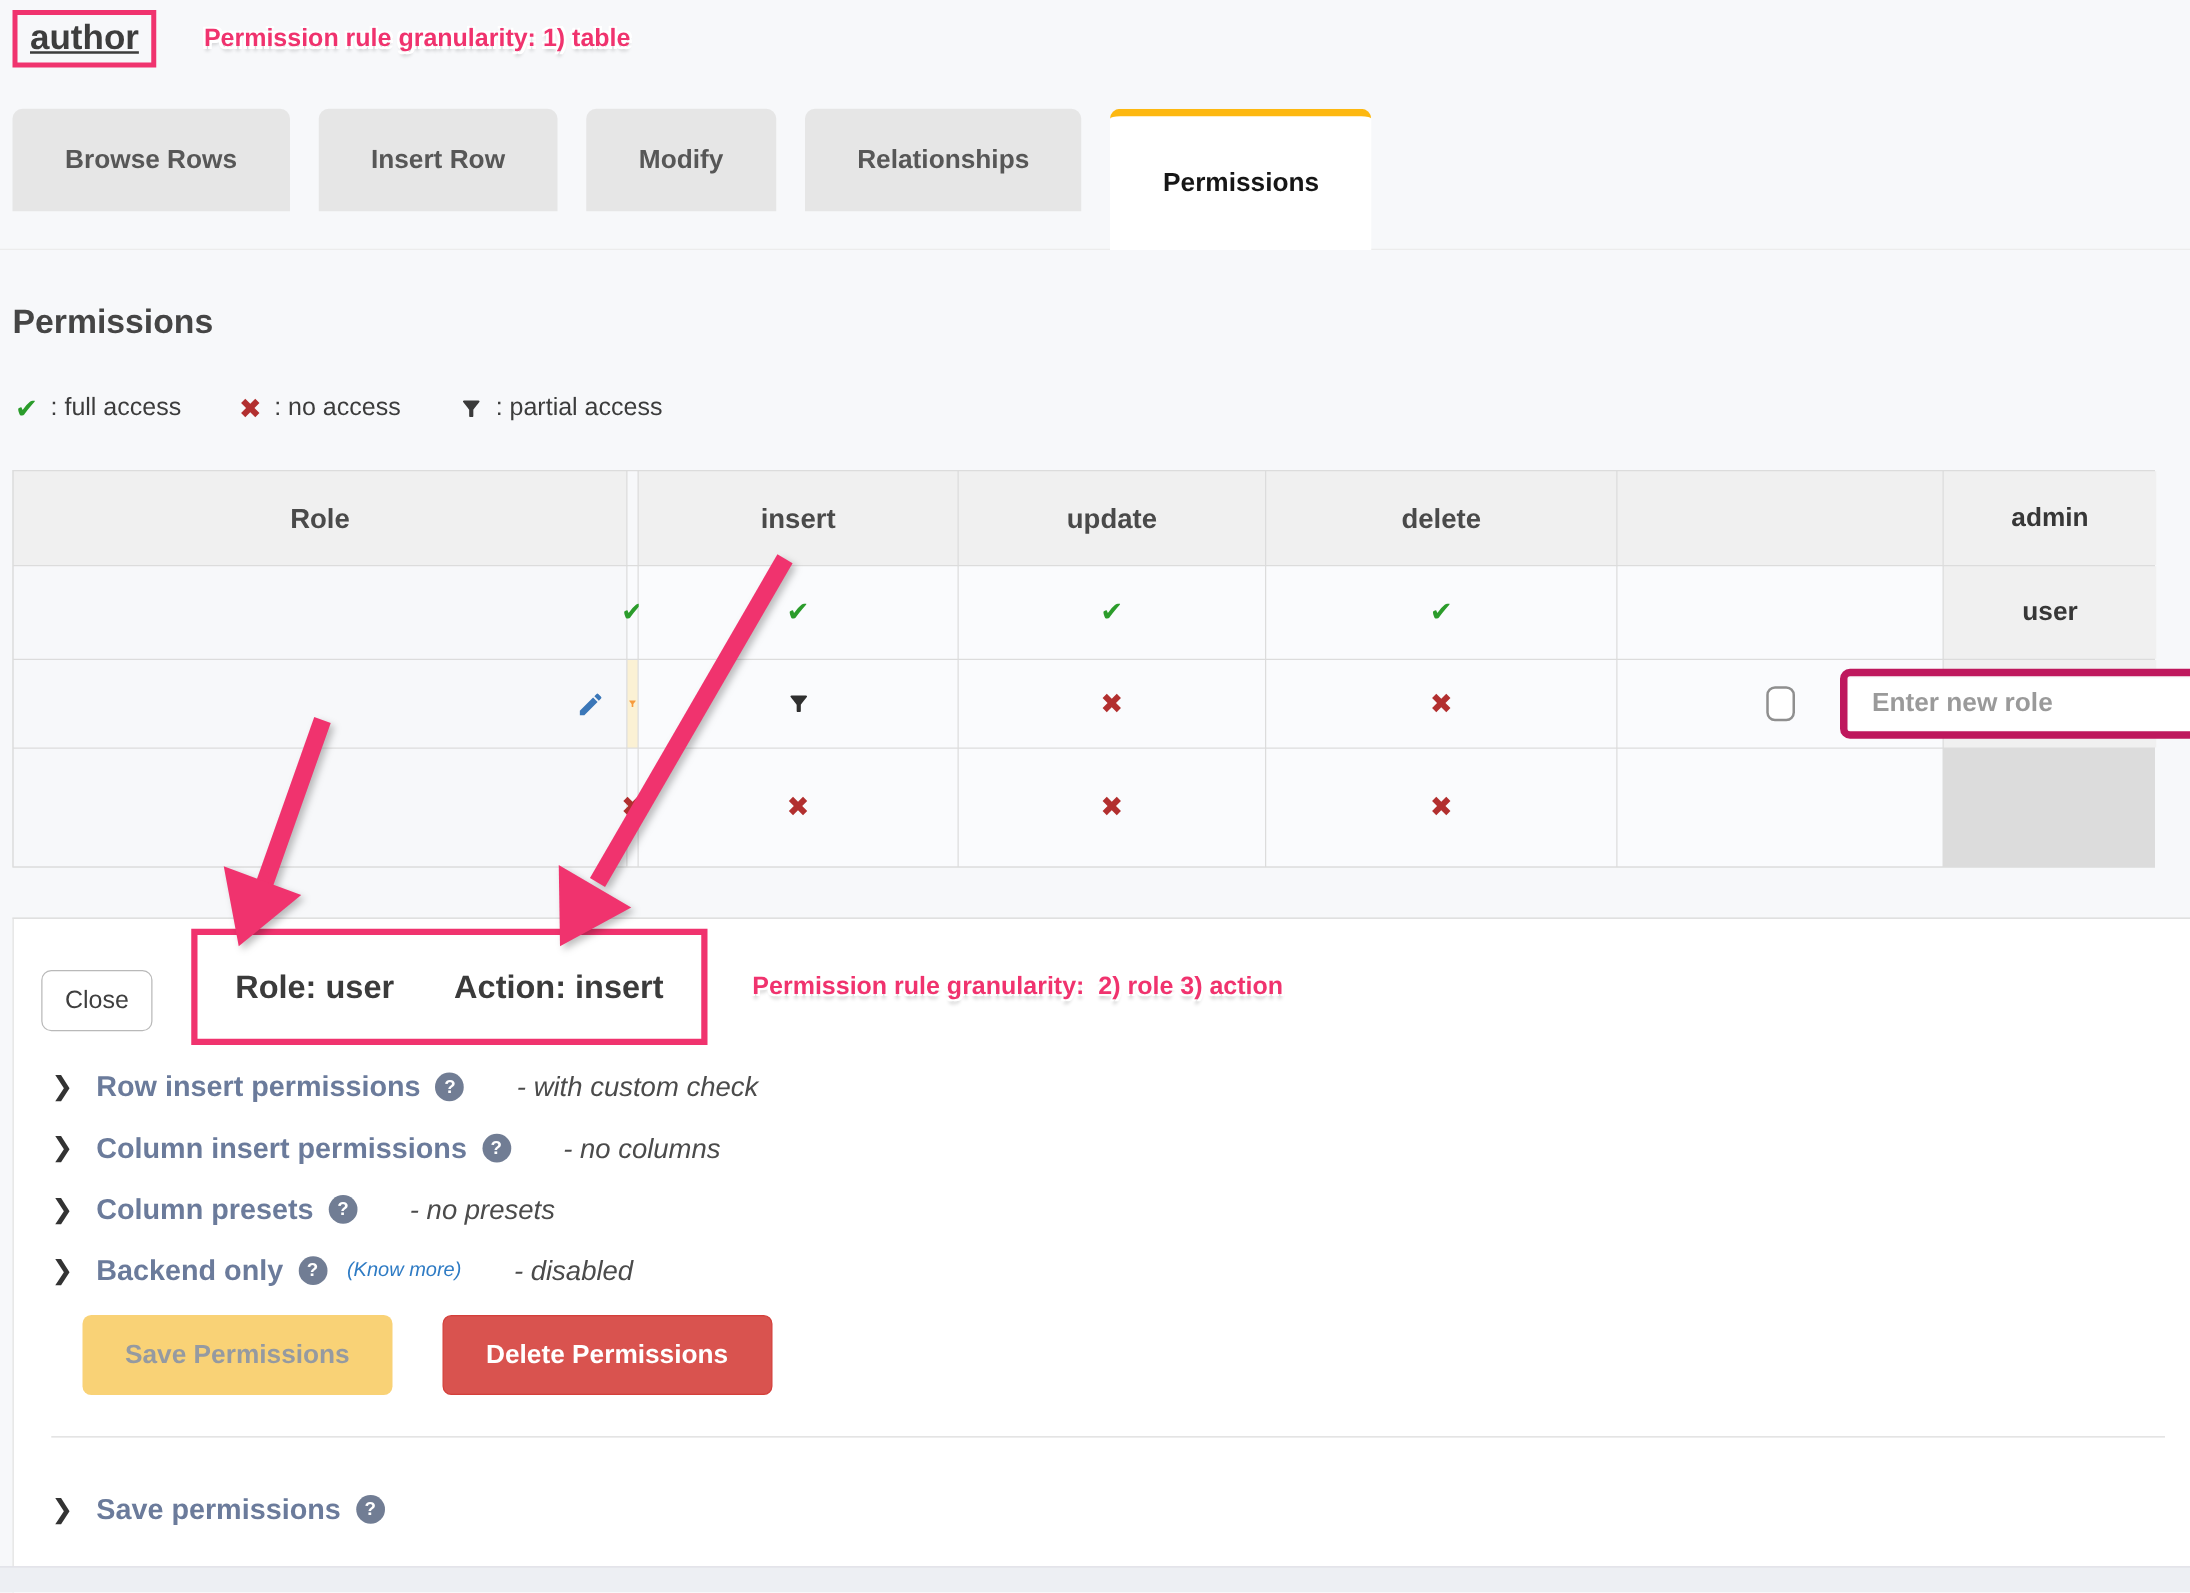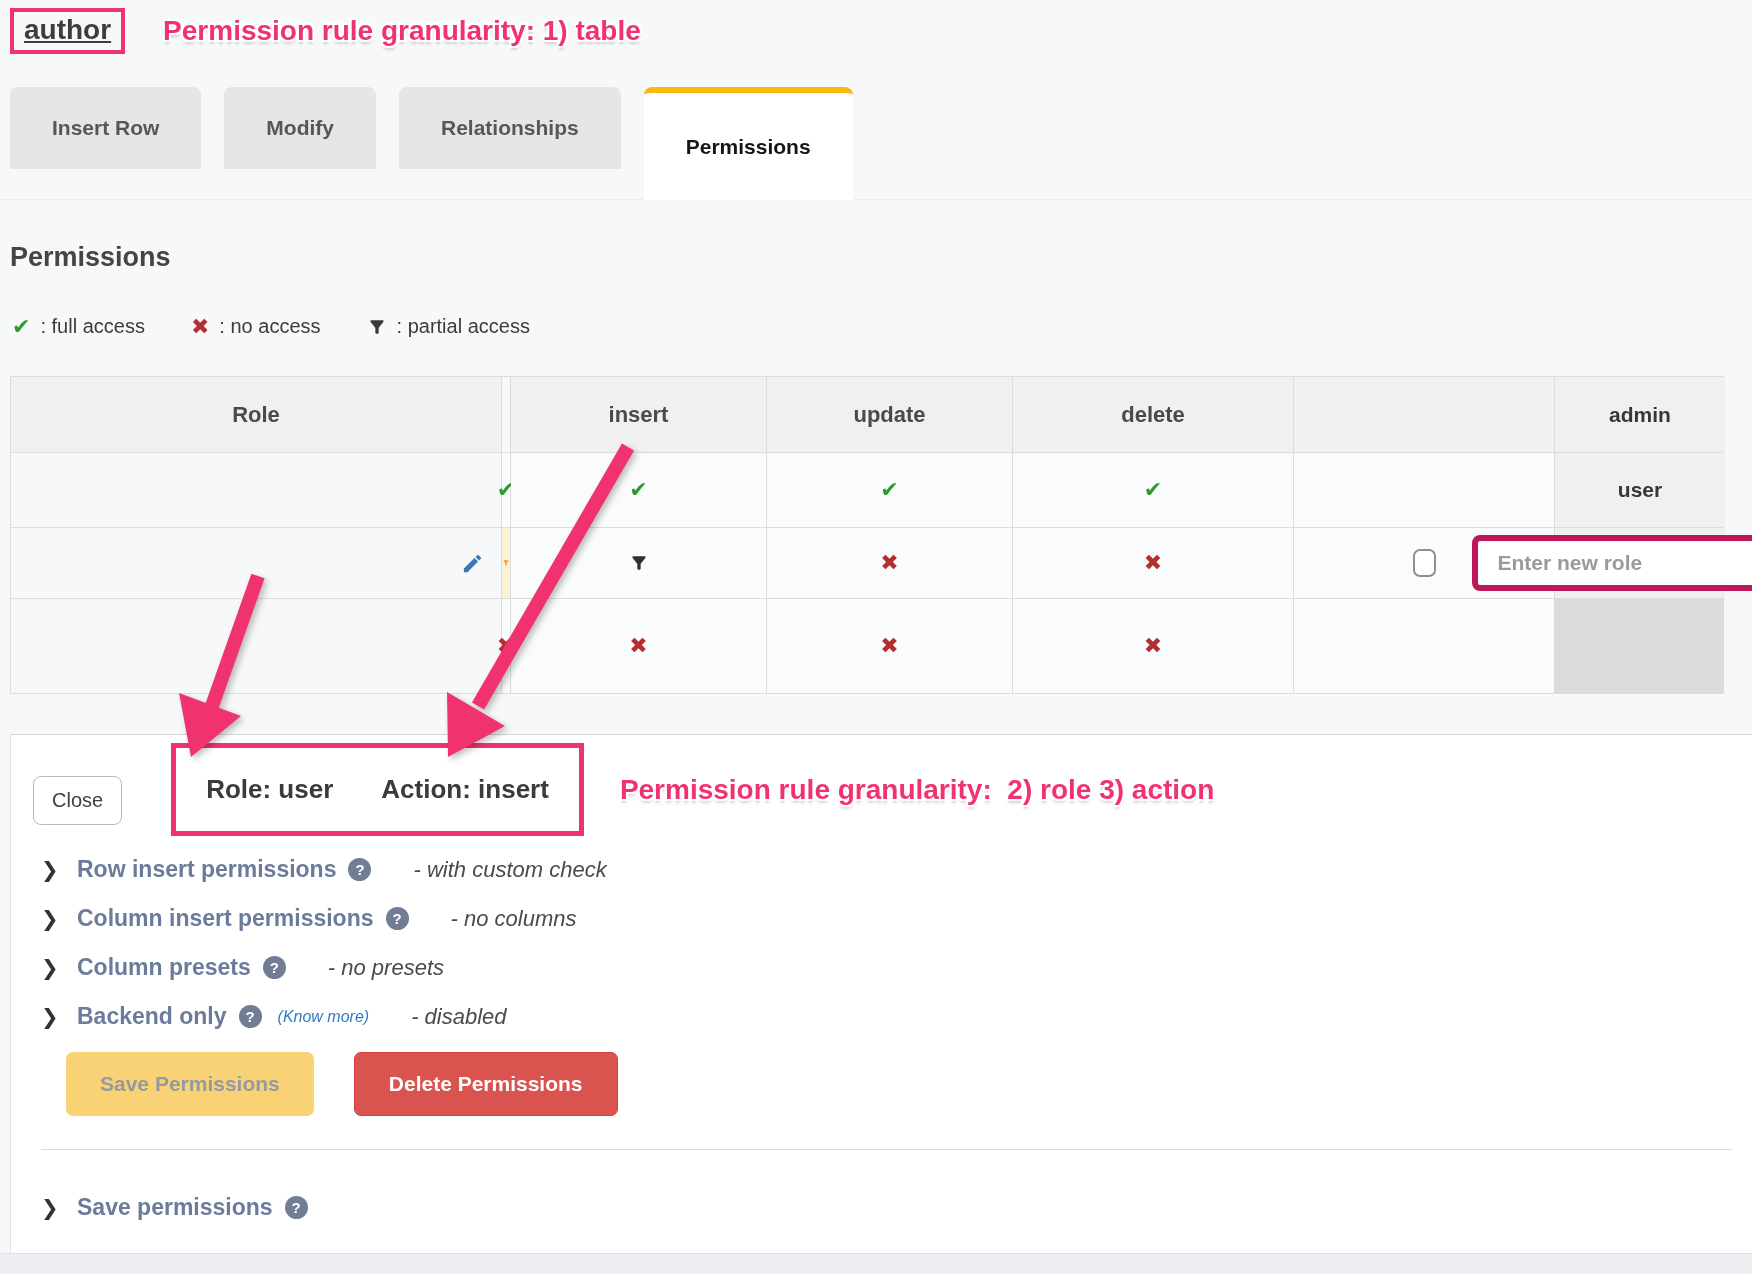--- a/index.html
+++ b/index.html
@@ -3,21 +3,21 @@
 <meta charset="utf-8">
 <style>
   * { margin:0; padding:0; box-sizing:border-box; }
   html,body { width:1752px; height:1274px; overflow:hidden; }
   body { background:#f7f8fa; font-family:"Liberation Sans","DejaVu Sans",sans-serif; color:#3f3f3f; position:relative; }
   .page { position:relative; width:1752px; height:1274px; }
 
   
   .hdr { display:flex; align-items:center; padding:8px 0 0 10px; }
   .author-box { border:4px solid #f0336e; padding:2px 10px 4px 10px; font-size:28px; font-weight:bold; color:#3d3d3d; background:transparent;text-decoration:underline; }
-  .annot { font-size:28px; font-weight:bold; color:#f0336e;
+  .annot { font-size:20px; font-weight:bold; color:#f0336e;
            text-shadow:-2px -2px 0 #fff, 2px -2px 0 #fff, -2px 2px 0 #fff, 2px 2px 0 #fff, 0 4px 3px rgba(0,0,0,.18); }
   .annot-top { margin-left:38px; }
 
   
   .tabbar { display:flex; align-items:flex-start; gap:23px; margin:33px 0 0 10px; height:113px; position:relative; }
   .tabbar-line { position:absolute; left:-10px; right:-1742px; bottom:0; height:1px; background:#ececec; width:1752px; }
   .tab { height:82px; background:#e6e6e6; border-radius:8px 8px 0 0; display:flex; align-items:center; justify-content:center;
          padding:0 42px; font-size:21px; font-weight:bold; color:#575757; cursor:pointer; }
   .tab.active { height:113px; background:#fff; color:#161616; border-top:6px solid #fdb810; z-index:2; }
 
@@ -46,21 +46,21 @@
              box-shadow:inset 0 1px 2px rgba(0,0,0,.05); outline:none; }
   .newrole::placeholder { color:#9a9a9a; font-weight:bold; }
   .cbx { appearance:none; -webkit-appearance:none; width:23px; height:28px; border:2px solid #8f8f8f; border-radius:7px; background:#fff; cursor:pointer; }
 
   
   .panel { position:absolute; left:10px; top:734px; width:1742px; height:572px; background:#fff;
            border-left:1px solid #e0e0e0; border-top:1px solid #d6d6d6; padding:8px 0 0 22px; }
   .erow1 { display:flex; align-items:center; }
   .close-btn { margin-top:22px; padding:12px 18px; background:#fff; border:1px solid #b9b9b9; border-radius:8px;
                font-family:inherit; font-size:20px; color:#3f3f3f; cursor:pointer; }
-  .pinkbox { margin-left:49px; border:5px solid #f0336e; padding:26px 30px; display:flex; gap:48px;
+  .pinkbox { margin-left:31px; border:5px solid #f0336e; padding:26px 30px; display:flex; gap:48px;
              font-size:26px; font-weight:bold; color:#3b3b3b; }
   .annot-editor { margin-left:36px; white-space:pre; }
 
   .sections { margin-top:20px; }
   .srow { display:flex; align-items:center; margin:0 0 22px 8px; }
   .chev { font-size:21px; font-weight:bold; color:#333; width:22px; }
   .stitle { margin-left:14px; font-size:23px; font-weight:bold; color:#6b7b9b; }
   .help { margin-left:12px; width:23px; height:23px; border-radius:50%; background:#717d94; color:#fff;
           font-size:15px; font-weight:bold; display:inline-flex; align-items:center; justify-content:center; cursor:pointer; }
   .sstatus { margin-left:42px; font-size:22px; font-style:italic; color:#4b4b4b; }
@@ -84,20 +84,21 @@
 
 <div class="page">
 
   <div class="hdr">
     <span class="author-box">author</span>
     <span class="annot annot-top">Permission rule granularity: 1) table</span>
   </div>
 
   <div class="tabbar">
     <div class="tabbar-line"></div>
+    <div class="tab">Browse Rows</div>
     <div class="tab">Insert Row</div>
     <div class="tab">Modify</div>
     <div class="tab">Relationships</div>
     <div class="tab active">Permissions</div>
   </div>
 
   <div class="sec-heading">Permissions</div>
 
   <div class="legend">
     <div class="item">

